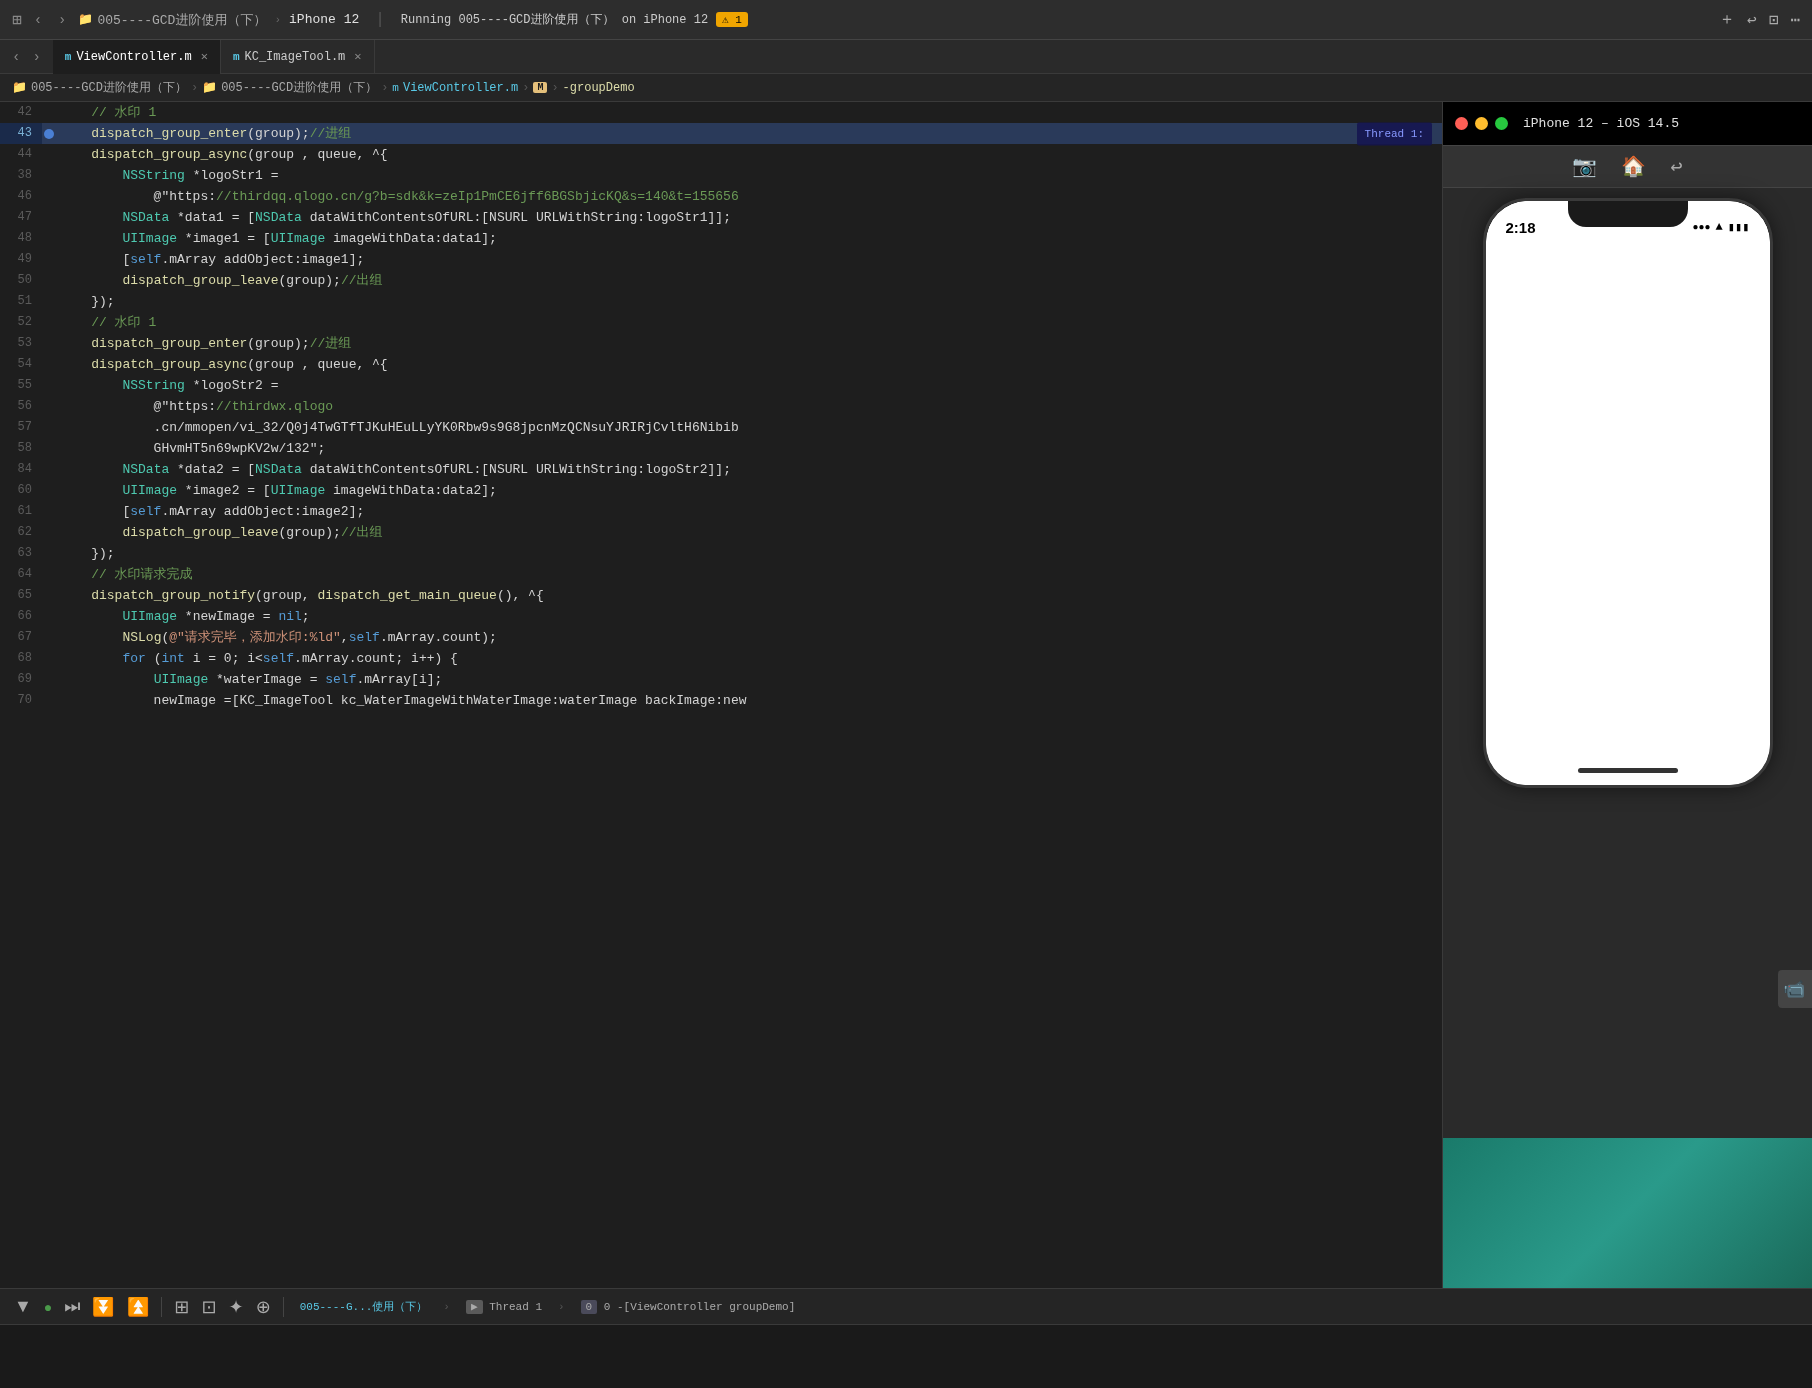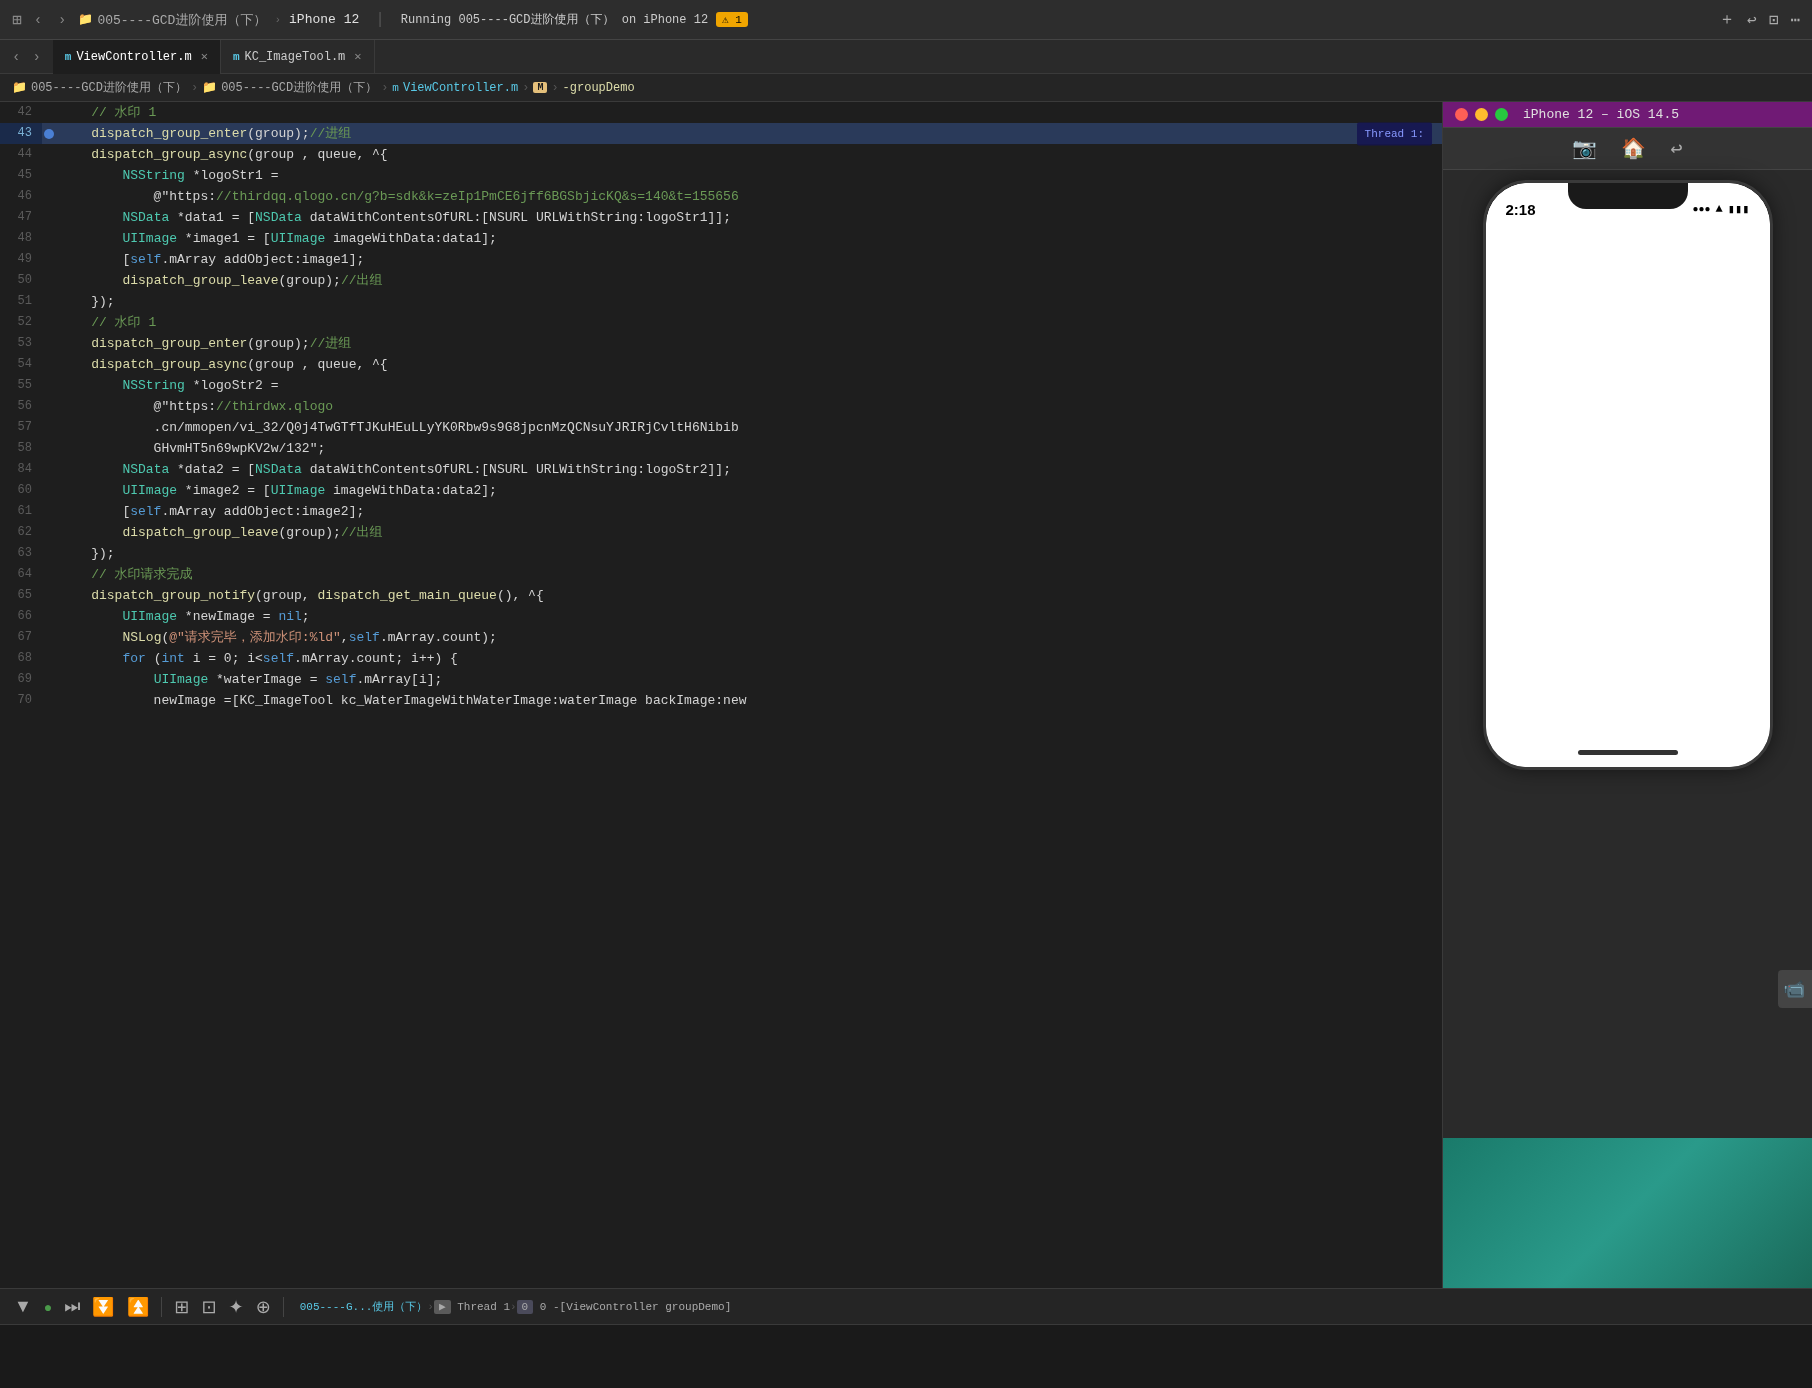--- a/index.html
+++ b/index.html
@@ -207,22 +207,22 @@
     
     .simulator-panel {
       width: 370px;
       min-width: 370px;
       background: #2a2a2a;
       display: flex;
       flex-direction: column;
       border-left: 1px solid #3a3a3a;
     }
     .simulator-title-bar {
-      height: 26px;
-      background: #701a75;
+      height: 44px;
+      background: #000000;
       display: flex;
       align-items: center;
       padding: 0 12px;
       gap: 7px;
       border-bottom: 1px solid #444;
     }
     .traffic-light {
       width: 13px;
       height: 13px;
       border-radius: 50%;
@@ -403,21 +403,21 @@
     .debug-sep {
       width: 1px;
       height: 20px;
       background: #444;
       margin: 0 4px;
     }
     .debug-breadcrumb {
       flex: 1;
       display: flex;
       align-items: center;
-      gap: 0;
+      gap: 16px;
       font-size: 11px;
       color: #aaa;
       margin-left: 8px;
     }
     .debug-bc-sep { color: #555; }
     .debug-console {
       flex: 1;
       padding: 6px 12px;
       font-size: 12px;
       color: #aaa;
@@ -522,21 +522,21 @@
             <div class="breakpoint"></div>
           </div>
           <div class="line-content" style="position: relative;"><span class="">    </span><span class="c-func">dispatch_group_enter</span><span class="">(group);</span><span class="c-comment">//进组</span><span class="thread-label">Thread 1:</span></div>
         </div>
         <div class="code-line">
           <div class="line-num">44</div>
           <div class="line-indicator"></div>
           <div class="line-content" style="position: relative;"><span class="">    </span><span class="c-func">dispatch_group_async</span><span class="">(group , queue, ^{</span></div>
         </div>
         <div class="code-line">
-          <div class="line-num">45</div>
+          <div class="line-num">38</div>
           <div class="line-indicator"></div>
           <div class="line-content" style="position: relative;"><span class="">        </span><span class="c-type">NSString</span><span class=""> *logoStr1 =</span></div>
         </div>
         <div class="code-line">
           <div class="line-num">46</div>
           <div class="line-indicator"></div>
           <div class="line-content" style="position: relative;"><span class="">            @"https:</span><span class="c-comment">//thirdqq.qlogo.cn/g?b=sdk&amp;k=zeIp1PmCE6jff6BGSbjicKQ&amp;s=140&amp;t=155656</span></div>
         </div>
         <div class="code-line">
           <div class="line-num">47</div>

